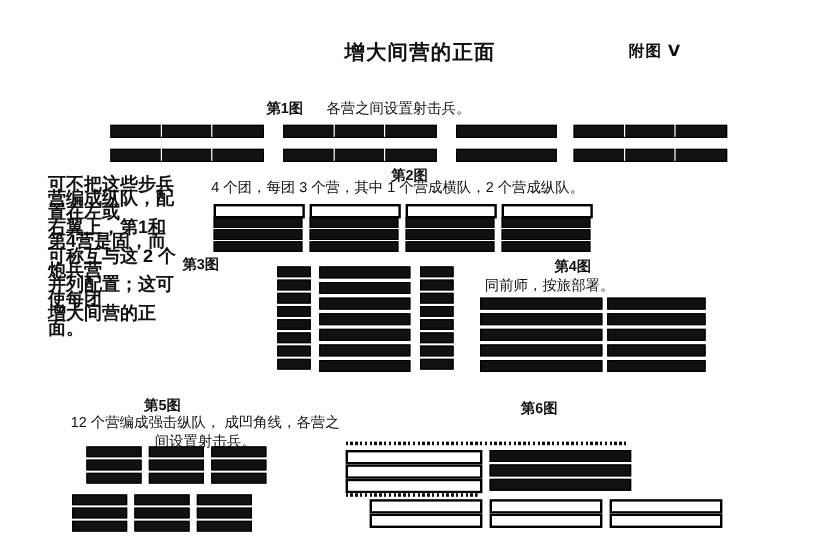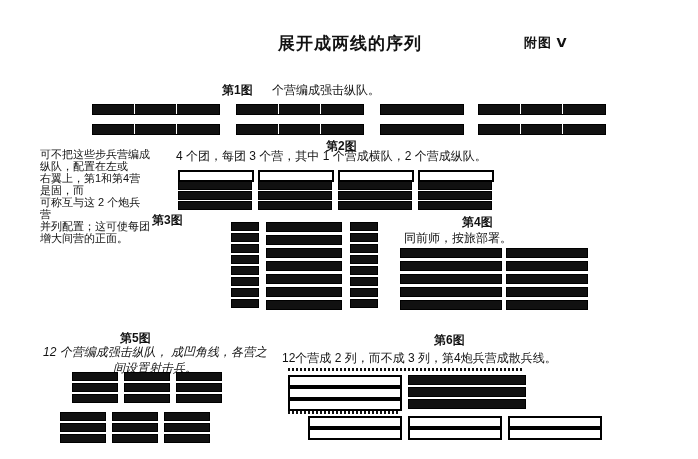--- a/index.html
+++ b/index.html
@@ -11,21 +11,21 @@
     position:relative;
     overflow:hidden;
   }
   .page{position:absolute;left:0;top:0;width:698px;height:459px;}
   .abs{position:absolute;}
   .ctr{text-align:center;}
   .sub-title{font-size:10px;}
   .corner{font-size:13px;font-weight:bold;letter-spacing:1px;}
   .fig-label{font-size:12px;font-weight:bold;}
   .fig-desc{font-size:12px;}
-  .small-note{font-size:11px;line-height:12px;}
+  .small-note{font-size:15px;line-height:12px;font-weight:bold;}
 
   
   .bar{
     position:absolute;
     background:#111;
     border:1px solid #000;
   }
   .bar.hollow{
     background:#ffffff;
     border:2px solid #000;
@@ -37,30 +37,30 @@
     height:3px;
   }
   .sep{position:absolute;background:#000;width:1px;}
   .fig-group{position:absolute;}
 </style>
 </head>
 <body>
 
 <div class="page" data-name="diagram-page">
 
-  <div class="abs ctr" style="left:200px;top:32px;width:300px;" data-name="page-title">展开成两线的序列</div>
+  <div class="abs ctr" style="left:200px;top:32px;width:300px;" data-name="page-title">增大间营的正面</div>
   <div class="abs corner" style="left:524px;top:34px;" data-name="corner-label">附图 Ⅴ</div>
 
   <style>
     [data-name="page-title"]{font-size:17px;font-weight:bold;letter-spacing:1px;}
     [data-name="page-subtitle"]{font-size:10px;}
   </style>
 
   <div class="abs fig-label" style="left:222px;top:82px;" data-name="fig1-label">第1图</div>
-  <div class="abs fig-desc" style="left:272px;top:82px;" data-name="fig1-description">个营编成强击纵队。</div>
+  <div class="abs fig-desc" style="left:272px;top:82px;" data-name="fig1-description">各营之间设置射击兵。</div>
 
   <div class="fig-group" style="left:0;top:0;" data-name="fig1-graphic">
 
     <div class="bar" style="left:92px;top:104px;width:126px;height:9px;"></div>
     <div class="bar" style="left:236px;top:104px;width:126px;height:9px;"></div>
     <div class="bar" style="left:380px;top:104px;width:82px;height:9px;"></div>
     <div class="bar" style="left:478px;top:104px;width:126px;height:9px;"></div>
 
     <div class="sep" style="left:134px;top:103px;height:11px;background:#fff;"></div>
     <div class="sep" style="left:176px;top:103px;height:11px;background:#fff;"></div>
@@ -154,21 +154,21 @@
     <div class="bar" style="left:506px;top:261px;width:80px;height:8px;"></div>
     <div class="bar" style="left:400px;top:274px;width:100px;height:8px;"></div>
     <div class="bar" style="left:506px;top:274px;width:80px;height:8px;"></div>
     <div class="bar" style="left:400px;top:287px;width:100px;height:8px;"></div>
     <div class="bar" style="left:506px;top:287px;width:80px;height:8px;"></div>
     <div class="bar" style="left:400px;top:300px;width:100px;height:8px;"></div>
     <div class="bar" style="left:506px;top:300px;width:80px;height:8px;"></div>
   </div>
 
   <div class="abs fig-label" style="left:120px;top:330px;" data-name="fig5-label">第5图</div>
-  <div class="abs fig-desc ctr" style="left:40px;top:344px;width:230px;line-height:16px;font-style:italic;" data-name="fig5-description">12 个营编成强击纵队，
+  <div class="abs fig-desc ctr" style="left:56px;top:344px;width:230px;line-height:16px;" data-name="fig5-description">12 个营编成强击纵队，
 成凹角线，各营之间设置射击兵。</div>
 
   <div class="fig-group" style="left:0;top:0;" data-name="fig5-graphic">
 
     <div class="bar" style="left:72px;top:372px;width:44px;height:7px;"></div>
     <div class="bar" style="left:124px;top:372px;width:44px;height:7px;"></div>
     <div class="bar" style="left:176px;top:372px;width:44px;height:7px;"></div>
     <div class="bar" style="left:72px;top:383px;width:44px;height:7px;"></div>
     <div class="bar" style="left:124px;top:383px;width:44px;height:7px;"></div>
     <div class="bar" style="left:176px;top:383px;width:44px;height:7px;"></div>
@@ -181,21 +181,20 @@
     <div class="bar" style="left:164px;top:412px;width:44px;height:7px;"></div>
     <div class="bar" style="left:60px;top:423px;width:44px;height:7px;"></div>
     <div class="bar" style="left:112px;top:423px;width:44px;height:7px;"></div>
     <div class="bar" style="left:164px;top:423px;width:44px;height:7px;"></div>
     <div class="bar" style="left:60px;top:434px;width:44px;height:7px;"></div>
     <div class="bar" style="left:112px;top:434px;width:44px;height:7px;"></div>
     <div class="bar" style="left:164px;top:434px;width:44px;height:7px;"></div>
   </div>
 
   <div class="abs fig-label" style="left:434px;top:332px;" data-name="fig6-label">第6图</div>
-  <div class="abs fig-desc" style="left:282px;top:350px;width:400px;" data-name="fig6-description">12个营成 2 列，而不成 3 列，第4炮兵营成散兵线。</div>
 
   <div class="fig-group" style="left:0;top:0;" data-name="fig6-graphic">
 
     <div class="bar dots" style="left:288px;top:368px;width:236px;"></div>
 
     <div class="bar hollow" style="left:288px;top:375px;width:110px;height:8px;"></div>
     <div class="bar hollow" style="left:288px;top:387px;width:110px;height:8px;"></div>
     <div class="bar hollow" style="left:288px;top:399px;width:110px;height:8px;"></div>
     <div class="bar dots" style="left:288px;top:411px;width:110px;"></div>
 

